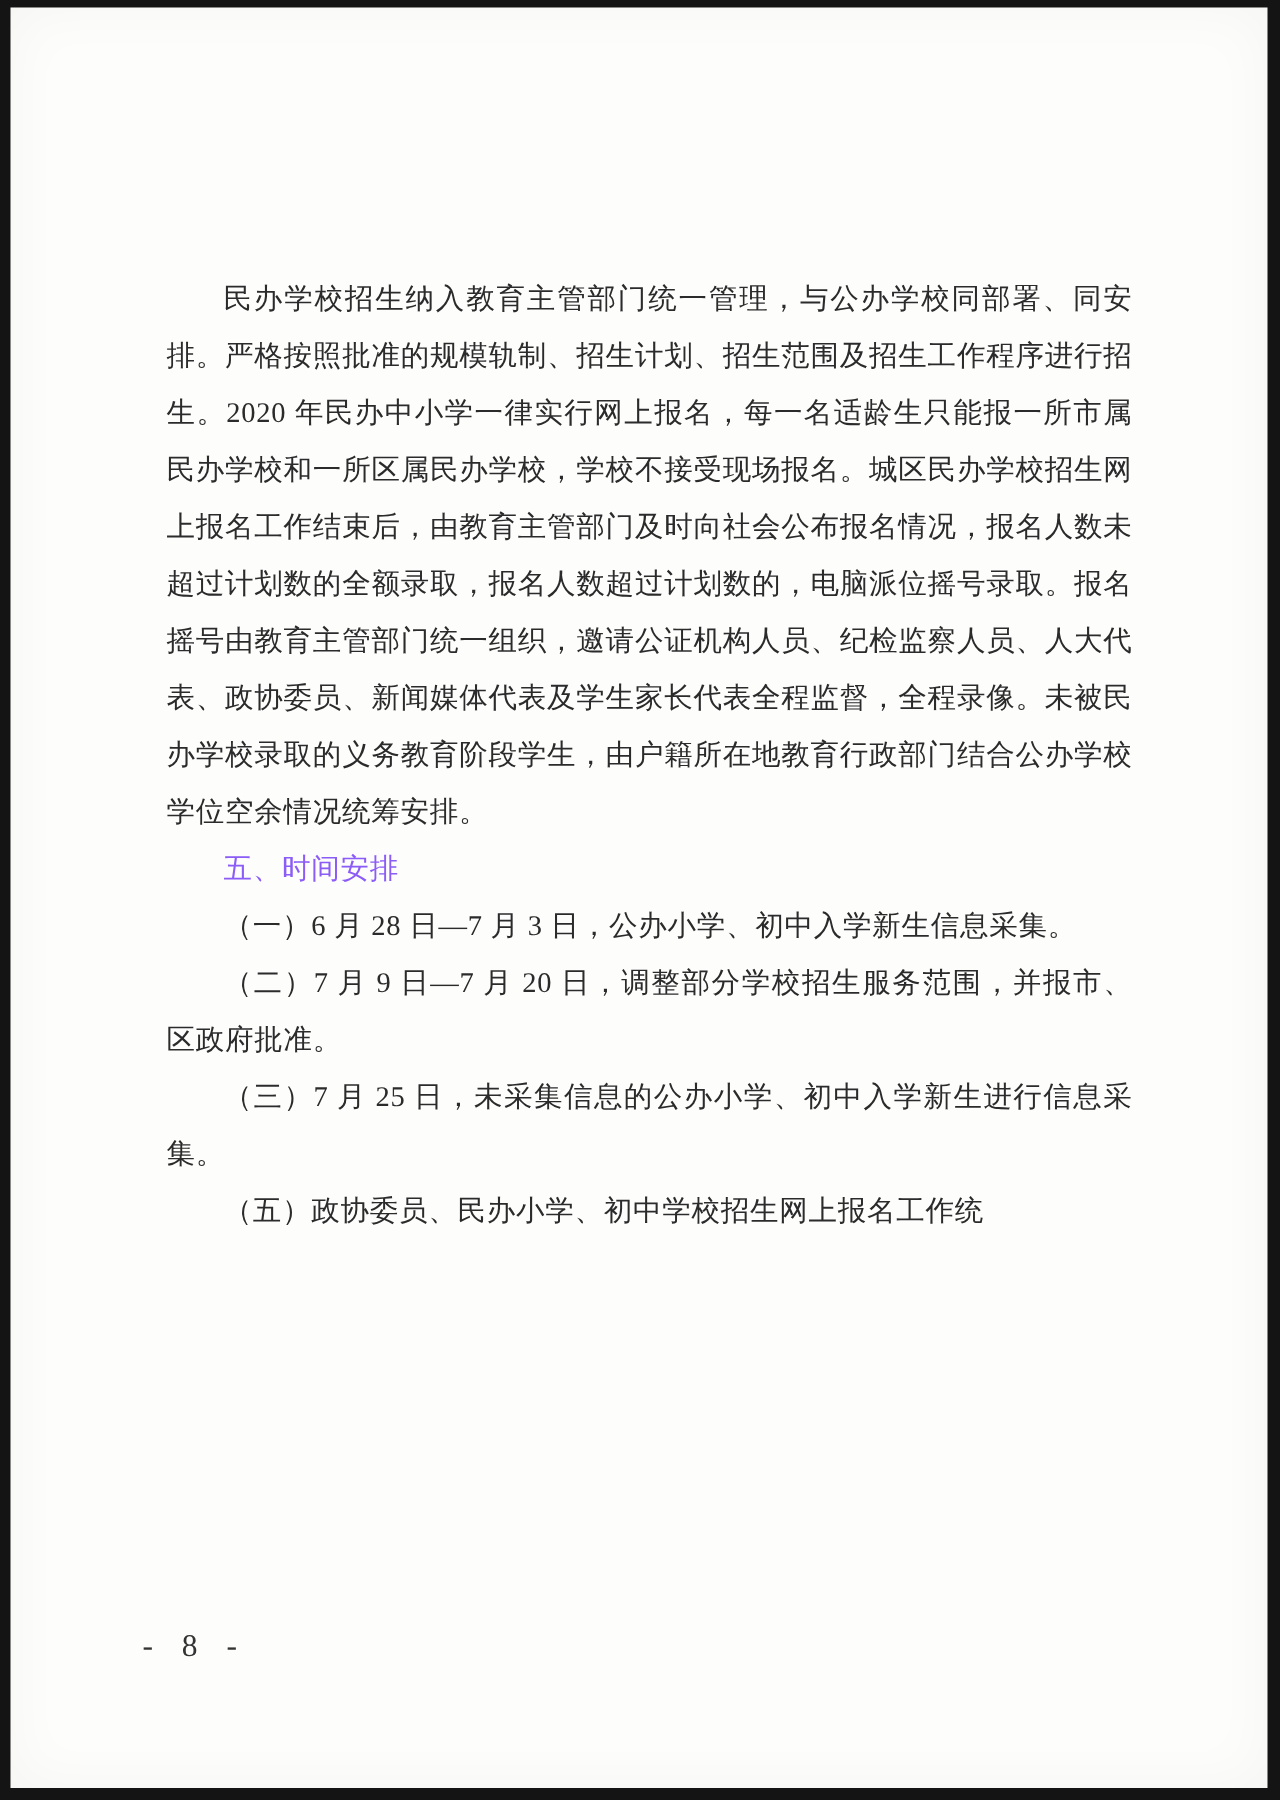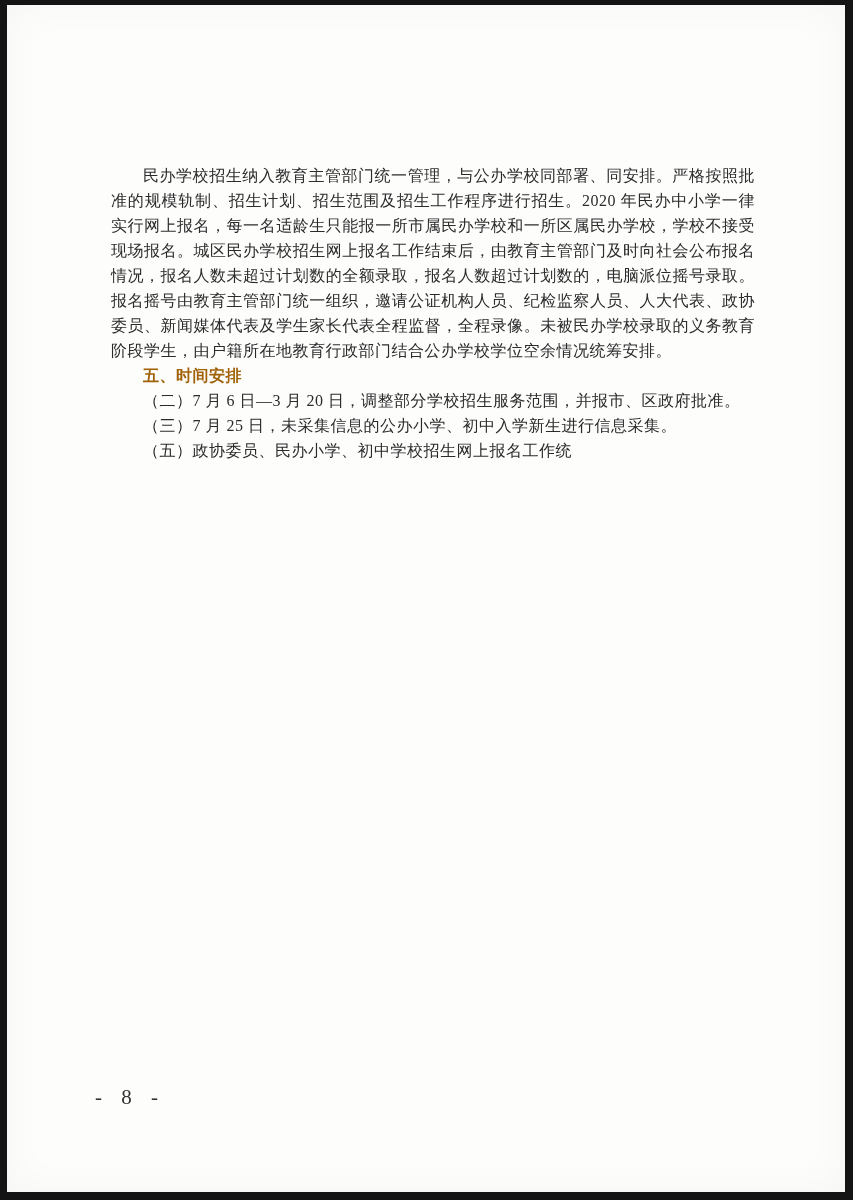--- a/index.html
+++ b/index.html
@@ -19,37 +19,37 @@
     left: 7px;
     top: 5px;
     width: 838px;
     height: 1187px;
     background: #fdfdfc;
     box-shadow: inset 0 0 40px rgba(0,0,0,0.035);
   }
   .content {
     position: absolute;
     left: 104px;
-    top: 158px;
+    top: 176px;
     width: 644px;
     color: #2b2b2b;
-    font-size: 16px;
-    line-height: 25px;
+    font-size: 19px;
+    line-height: 38px;
     text-align: justify;
     text-justify: inter-character;
     letter-spacing: 0.5px;
   }
   .content p {
     margin: 0;
     text-indent: 2em;
   }
   .content p.heading {
-    font-weight: 700;
+    font-weight: 400;
     font-family: "Liberation Sans", sans-serif;
-    color: #a16207;
+    color: #8b5cf6;
   }
   .page-number {
     position: absolute;
     left: 88px;
     top: 1080px;
     font-size: 21px;
     letter-spacing: 7px;
     color: #333;
     font-family: "Liberation Serif", serif;
     white-space: pre;
@@ -58,22 +58,23 @@
 </head>
 <body>
 
 <div class="page">
 
   <div class="content">
     <p>民办学校招生纳入教育主管部门统一管理，与公办学校同部署、同安排。严格按照批准的规模轨制、招生计划、招生范围及招生工作程序进行招生。2020 年民办中小学一律实行网上报名，每一名适龄生只能报一所市属民办学校和一所区属民办学校，学校不接受现场报名。城区民办学校招生网上报名工作结束后，由教育主管部门及时向社会公布报名情况，报名人数未超过计划数的全额录取，报名人数超过计划数的，电脑派位摇号录取。报名摇号由教育主管部门统一组织，邀请公证机构人员、纪检监察人员、人大代表、政协委员、新闻媒体代表及学生家长代表全程监督，全程录像。未被民办学校录取的义务教育阶段学生，由户籍所在地教育行政部门结合公办学校学位空余情况统筹安排。</p>
 
     <p class="heading">五、时间安排</p>
 
+    <p>（一）6 月 28 日—7 月 3 日，公办小学、初中入学新生信息采集。</p>
 
-    <p>（二）7 月 6 日—3 月 20 日，调整部分学校招生服务范围，并报市、区政府批准。</p>
+    <p>（二）7 月 9 日—7 月 20 日，调整部分学校招生服务范围，并报市、区政府批准。</p>
 
     <p>（三）7 月 25 日，未采集信息的公办小学、初中入学新生进行信息采集。</p>
 
 
     <p>（五）政协委员、民办小学、初中学校招生网上报名工作统</p>
   </div>
 
   <div class="page-number">- 8 -</div>
 
 </div>

